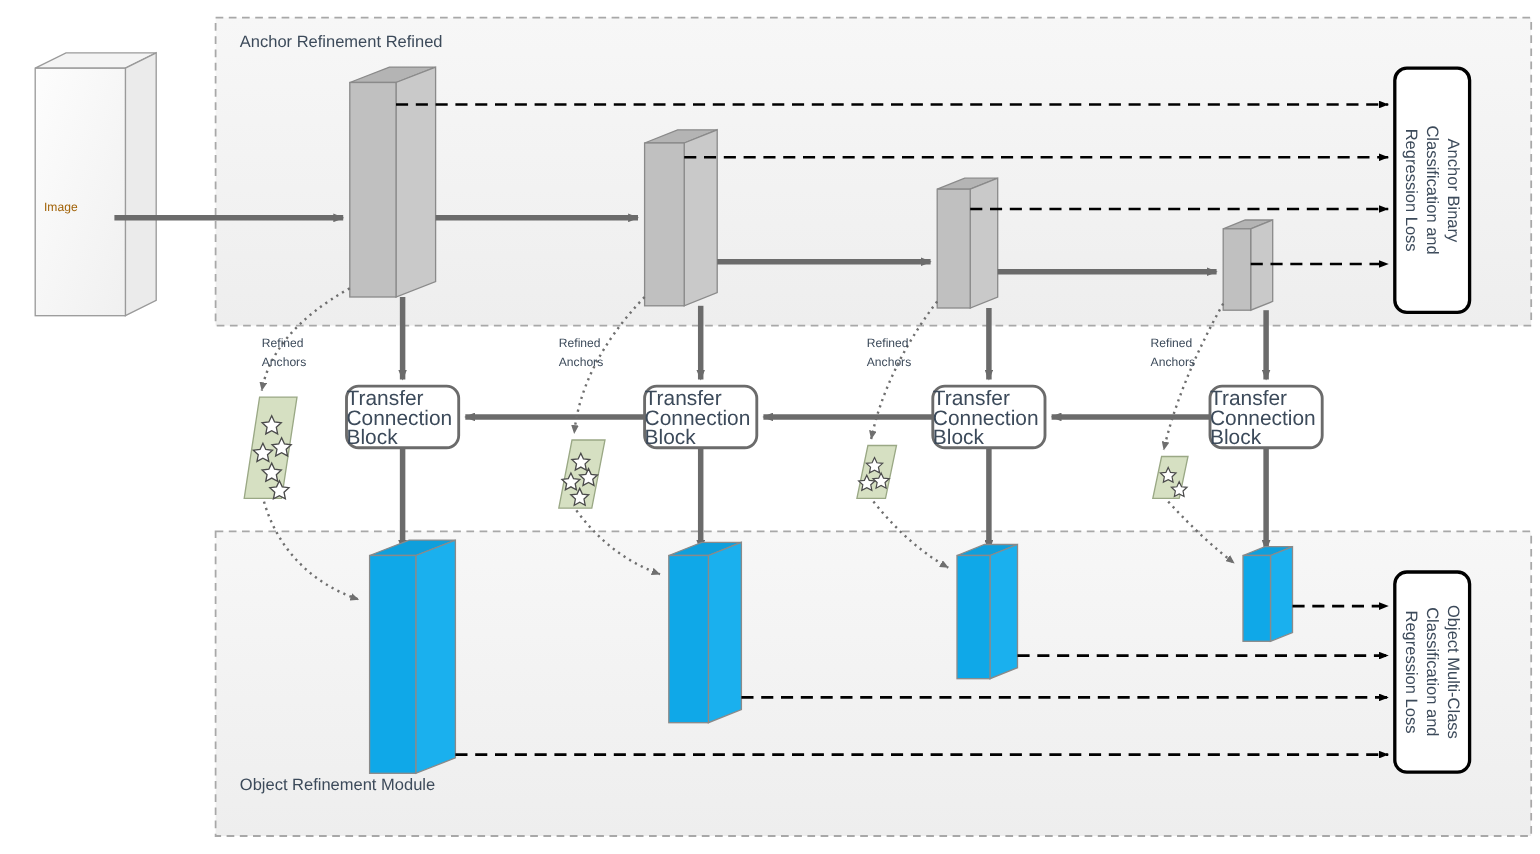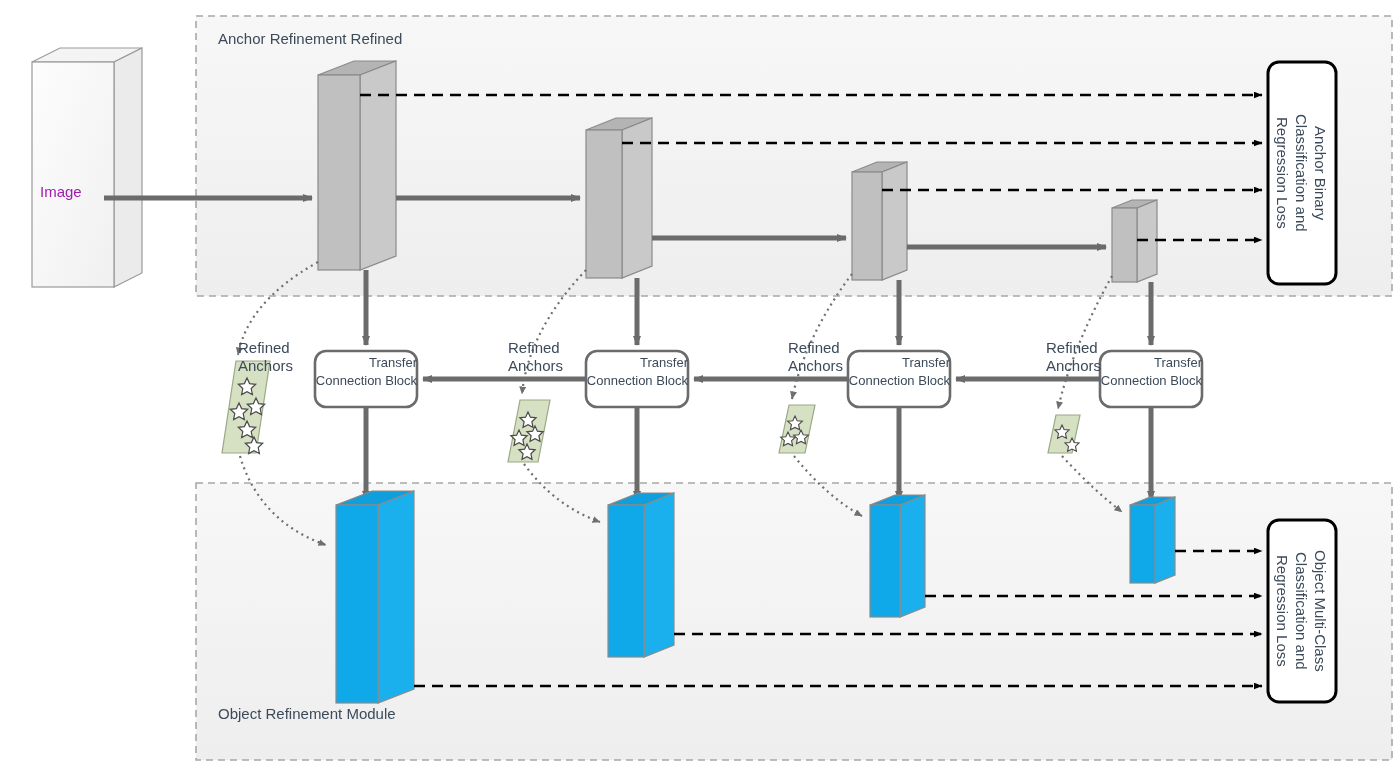--- a/index.html
+++ b/index.html
@@ -1,24 +1,24 @@
 <!DOCTYPE html>
 <html><head>
 <meta charset="utf-8">
 <style>
   html,body{margin:0;padding:0;background:#ffffff;}
   body{width:1400px;height:776px;font-family:"Liberation Sans",sans-serif;}
   #stage{position:relative;width:1400px;height:776px;overflow:hidden;background:#ffffff;}
   #svgroot{position:absolute;left:0;top:0;width:1400px;height:776px;}
-  .lbl{position:absolute;color:#3c4a5a;font-size:15px;line-height:18px;white-space:pre-line;margin-top:36px;}
-  .tcb-label{position:absolute;color:#3c4a5a;font-size:13px;line-height:18px;text-align:right;}
+  .lbl{position:absolute;color:#3c4a5a;font-size:11px;line-height:18px;white-space:pre-line;}
+  .tcb-label{position:absolute;color:#3c4a5a;font-size:19px;line-height:18px;text-align:left;}
   .vlabel{position:absolute;color:#3c4a5a;font-size:15px;line-height:19px;
           writing-mode:vertical-rl;text-orientation:mixed;white-space:pre-line;text-align:center;}
   .modlabel{position:absolute;color:#3c4a5a;font-size:15px;}
-  .imglabel{position:absolute;color:#a21caf;font-size:15px;}
+  .imglabel{position:absolute;color:#a16207;font-size:11px;}
 </style>
 </head>
 <body>
 
 <div id="stage">
 
   <svg id="svgroot" viewBox="0 0 1400 776">
     <defs>
       <marker id="mk-gray" markerWidth="10" markerHeight="8" refX="9" refY="4" orient="auto" markerUnits="userSpaceOnUse">
         <path d="M0,0 L10,4 L0,8 Z" fill="#6b6b6b"></path>

